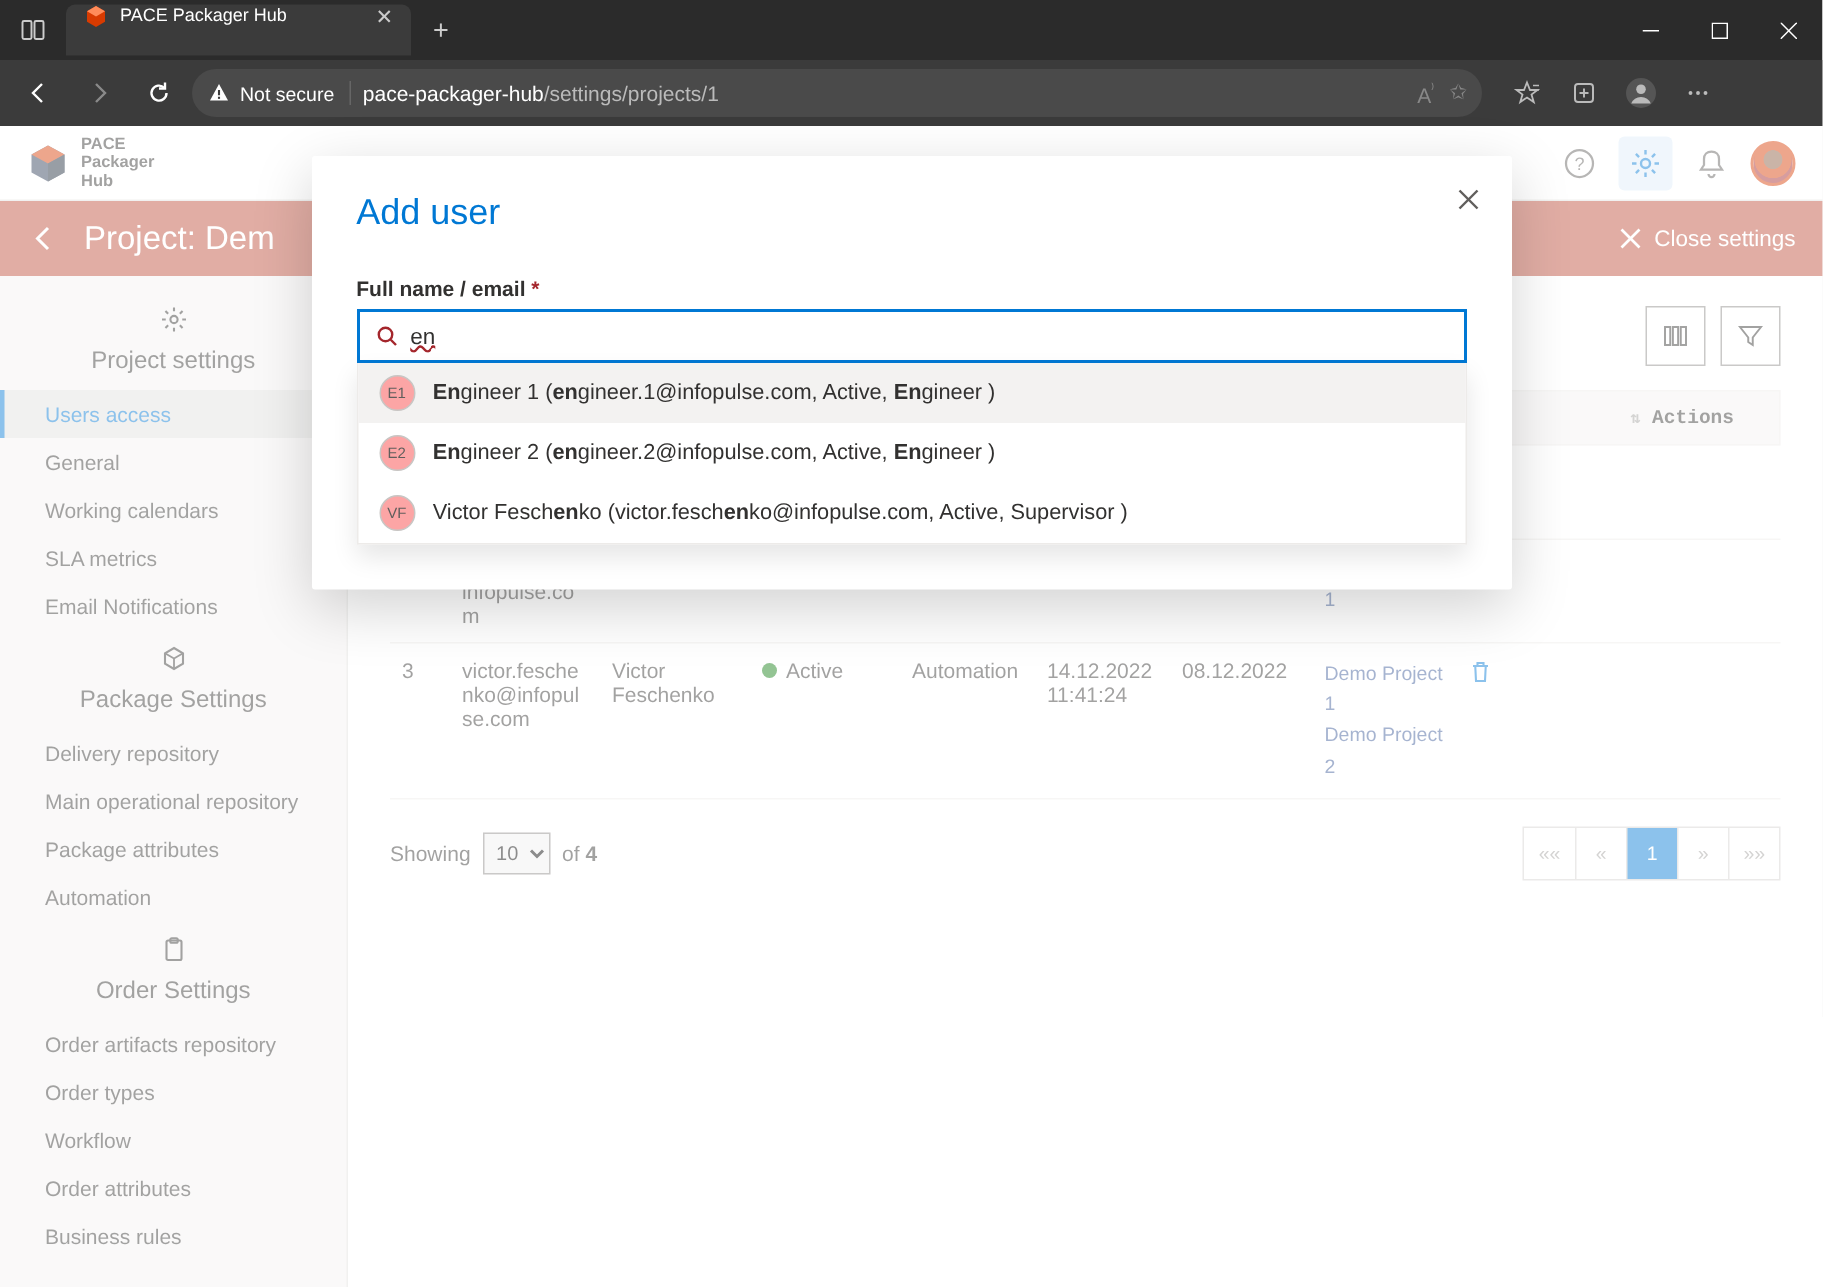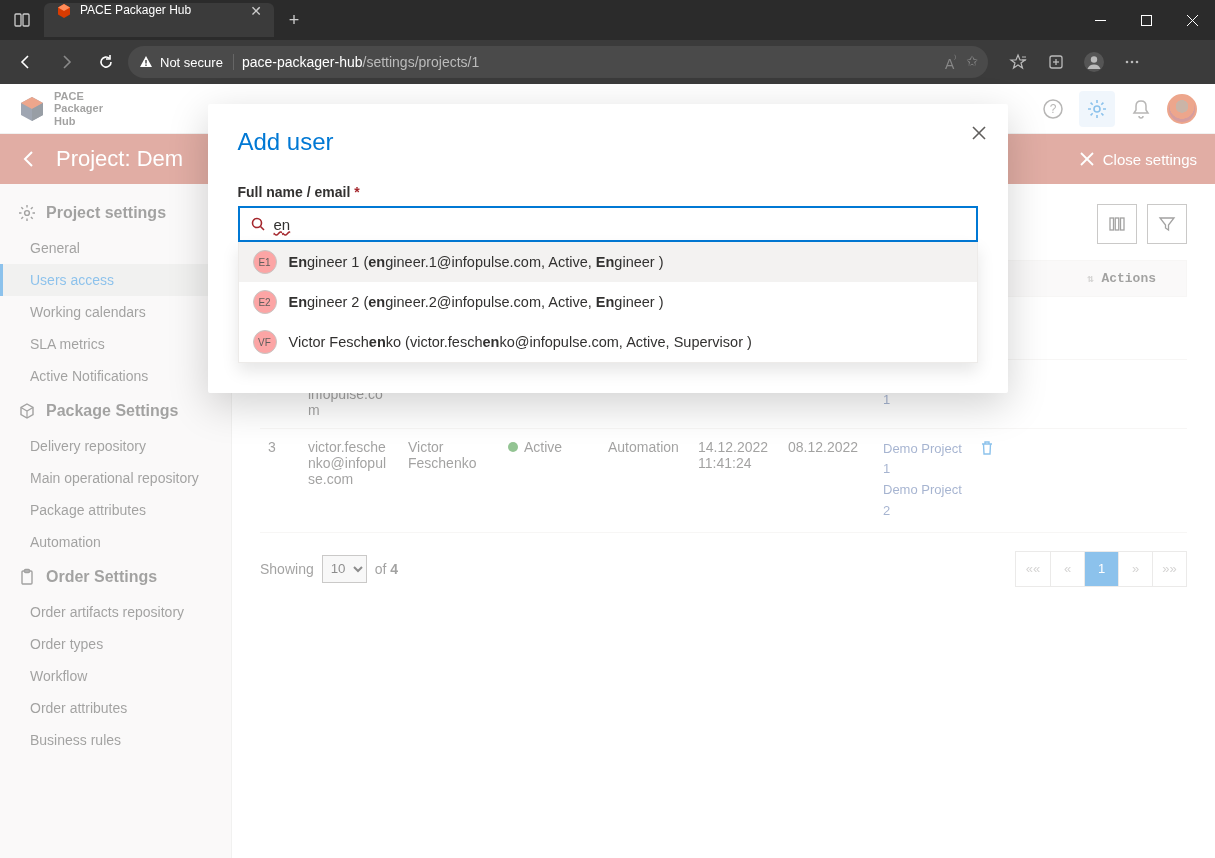--- a/index.html
+++ b/index.html
@@ -38,21 +38,21 @@
   .avatar { width:30px; height:30px; border-radius:50%; background: radial-gradient(circle at 50% 40%, #8b5a3c 30%, #d83b01 32%, #d83b01 60%, #a4262c 62%); border:2px solid #d83b01;}
 
   
   .project-banner { height:50px; background:#bc4b36; color:#fff; display:flex; align-items:center; padding:0 18px; font-size:22px; font-weight:350; }
   .banner-back { margin-right:16px; }
   .banner-close { margin-left:auto; display:flex; align-items:center; gap:8px; font-size:15px; }
 
   
   .main { display:flex; height: calc(858px - 40px - 44px - 50px - 50px); }
   .sidebar { width:232px; background:#f3f2f1; border-right:1px solid #e1dfdd; padding-top:10px; overflow-y:auto; }
-  .side-heading { display:flex; align-items:center; gap:10px; padding:10px 18px; font-size:16px; font-weight:700; color:#323130; }
+  .side-heading { display:flex; align-items:center; gap:10px; padding:10px 18px; font-size:16px; font-weight:400; color:#323130;flex-direction:column; }
   .side-link { display:block; padding:8px 18px 8px 30px; font-size:14px; color:#323130; cursor:pointer; }
   .side-link.active { background:#e1dfdd; border-left:3px solid #0078d4; padding-left:27px; color:#0078d4; font-weight:400; }
 
   .content { flex:1; padding:20px 28px; background:#fff; position:relative; }
   .toolbar { display:flex; justify-content:flex-end; gap:10px; }
   .tool-btn { width:40px; height:40px; border:1px solid #8a8886; background:#fff; display:flex; align-items:center; justify-content:center; color:#323130; }
 
   .table { margin-top:16px; }
   .table-header { display:flex; background:#f3f2f1; border:1px solid #edebe9; font-size:13px; font-weight:600; }
   .th, .td { padding:10px 8px; }
@@ -261,25 +261,25 @@
 <div class="main">
   <div class="sidebar">
     <div class="side-heading">
       <svg width="18" height="18" viewBox="0 0 18 18">
           <circle cx="9" cy="9" r="2.4" fill="none" stroke="#323130" stroke-width="1.4"></circle>
           <path d="M9 1v2.5M9 14.5V17M1 9h2.5M14.5 9H17M3.3 3.3l1.8 1.8M12.9 12.9l1.8 1.8M3.3 14.7l1.8-1.8M12.9 5.1l1.8-1.8" stroke="#323130" stroke-width="1.4"></path>
         </svg>
       <span>Project settings</span>
     </div>
     <div id="side-g1">
+        <div class="side-link active">Users access</div>
         <div class="side-link">General</div>
-        <div class="side-link active">Users access</div>
         <div class="side-link">Working calendars</div>
         <div class="side-link">SLA metrics</div>
-        <div class="side-link">Active Notifications</div>
+        <div class="side-link">Email Notifications</div>
       </div>
     <div class="side-heading">
       <svg width="18" height="18" viewBox="0 0 18 18">
           <polygon points="9,2 15,5.5 15,12.5 9,16 3,12.5 3,5.5" fill="none" stroke="#323130" stroke-width="1.4"></polygon>
           <path d="M3 5.5 L9 9 L15 5.5 M9 9 V16" fill="none" stroke="#323130" stroke-width="1.2"></path>
         </svg>
       <span>Package Settings</span>
     </div>
     <div id="side-g2">
         <div class="side-link">Delivery repository</div>

